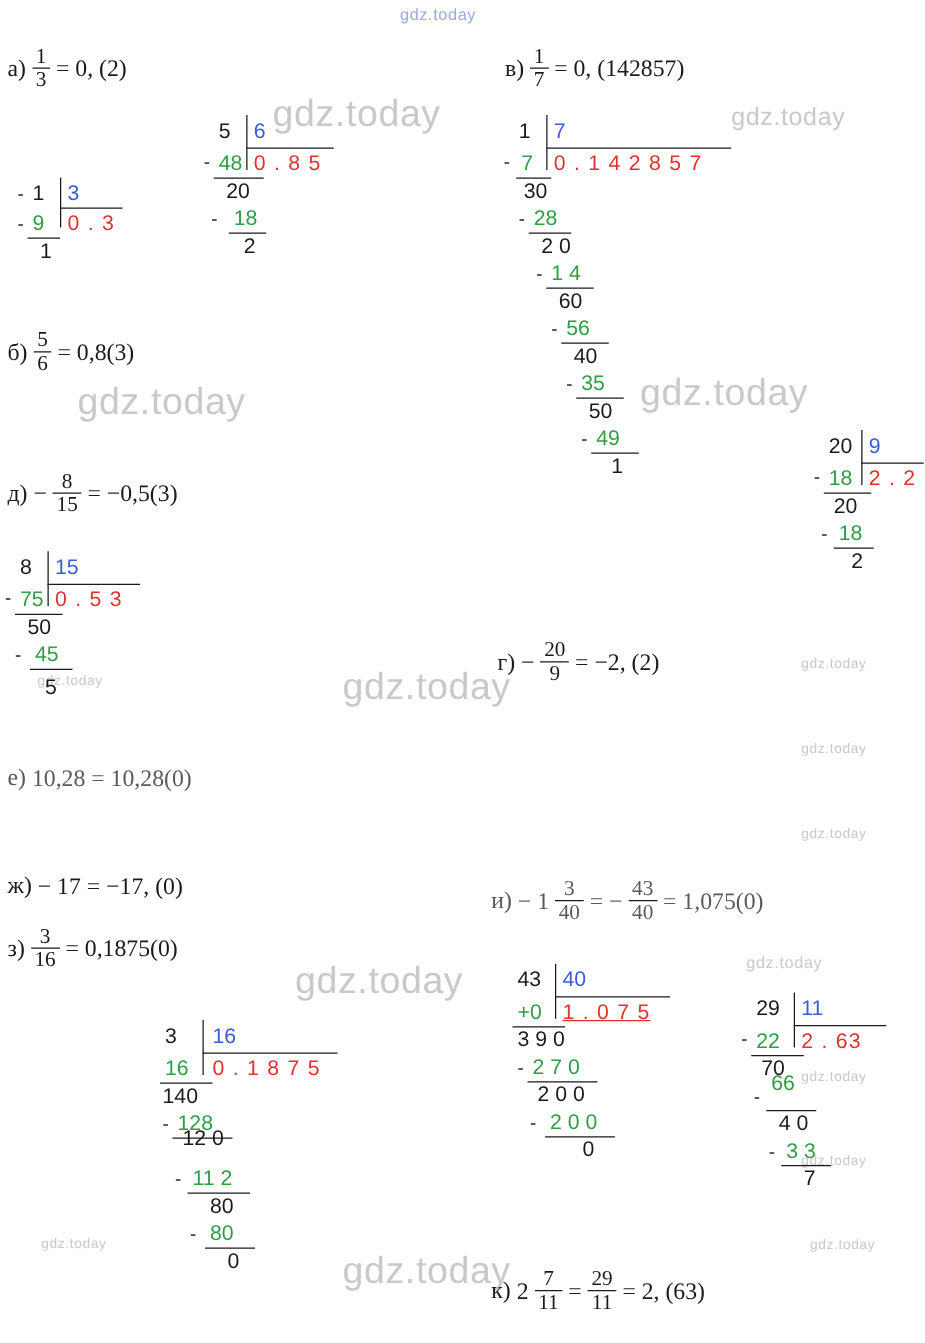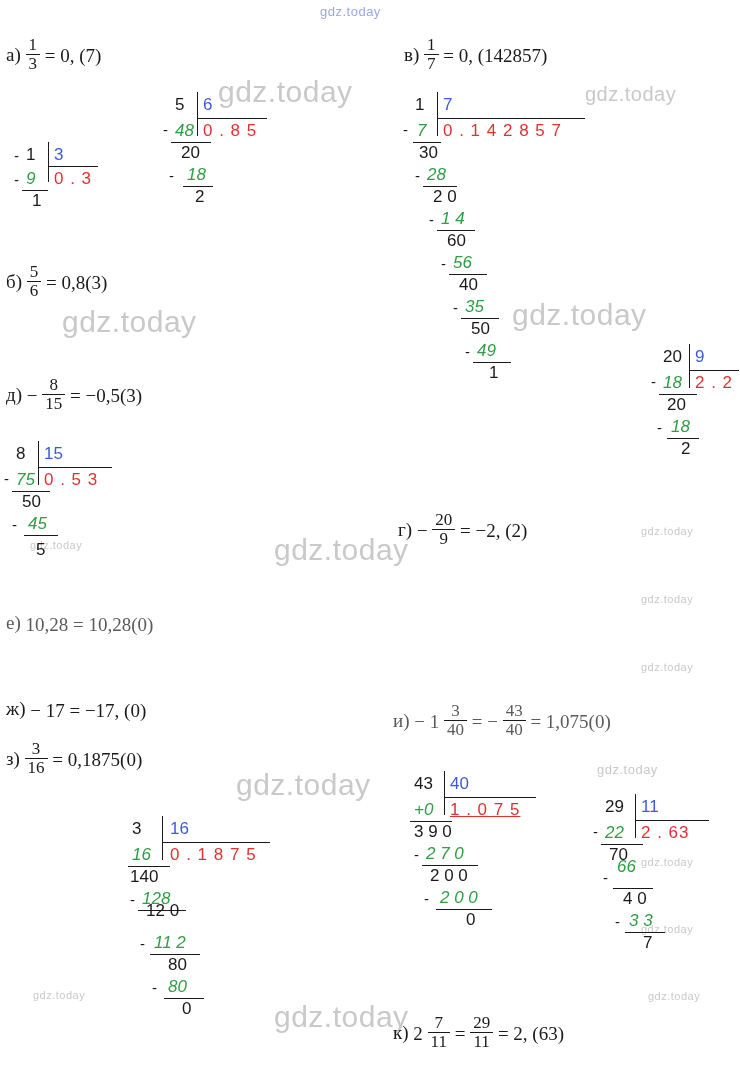--- a/index.html
+++ b/index.html
@@ -31,21 +31,21 @@
     top:-2px;
   }
   .frac .num{display:block;font-size:17px;line-height:1.05;padding:0 3px;}
   .frac .den{display:block;font-size:17px;line-height:1.05;padding:0 3px;border-top:1.3px solid #1a1a1a;}
   .inline{display:inline-block;vertical-align:middle;}
   
   .ld{position:absolute;font-family:"Liberation Sans", sans-serif;font-size:17px;line-height:1.0;}
   .ld .dividend{color:#1a1a1a;}
   .ld .divisor{color:#3b5bdb;}
   .ld .quot{color:#e03131;letter-spacing:1px;}
-  .ld .sub{color:#2f9e44;font-style:italic;}
+  .ld .sub{color:#2f9e44;}
   .ld .rem{color:#1a1a1a;}
   .vline{position:absolute;border-left:1.4px solid #1a1a1a;}
   .hline{position:absolute;border-top:1.4px solid #1a1a1a;}
   .minus{position:absolute;color:#1a1a1a;font-size:15px;}
   .num-blk{position:absolute;white-space:nowrap;}
 </style>
 </head>
 <body>
 
 <div id="wm-layer">
@@ -67,21 +67,21 @@
     <div class="watermark" style="left: 274px; top: 1000px; font-size: 30px;">gdz.today</div>
     <div class="watermark" style="left: 648px; top: 990px; font-size: 11px;">gdz.today</div>
   </div>
 
 <div class="item-label" style="left:6px;top:38px;">
   <span>а)</span>
   <span class="frac">
     <span class="num">1</span>
     <span class="den">3</span>
   </span>
-  <span class="inline">= 0, (7)</span>
+  <span class="inline">= 0, (2)</span>
 </div>
 
 <div class="item-label" style="left:404px;top:38px;">
   <span>в)</span>
   <span class="frac">
     <span class="num">1</span>
     <span class="den">7</span>
   </span>
   <span class="inline">= 0, (142857)</span>
 </div>

